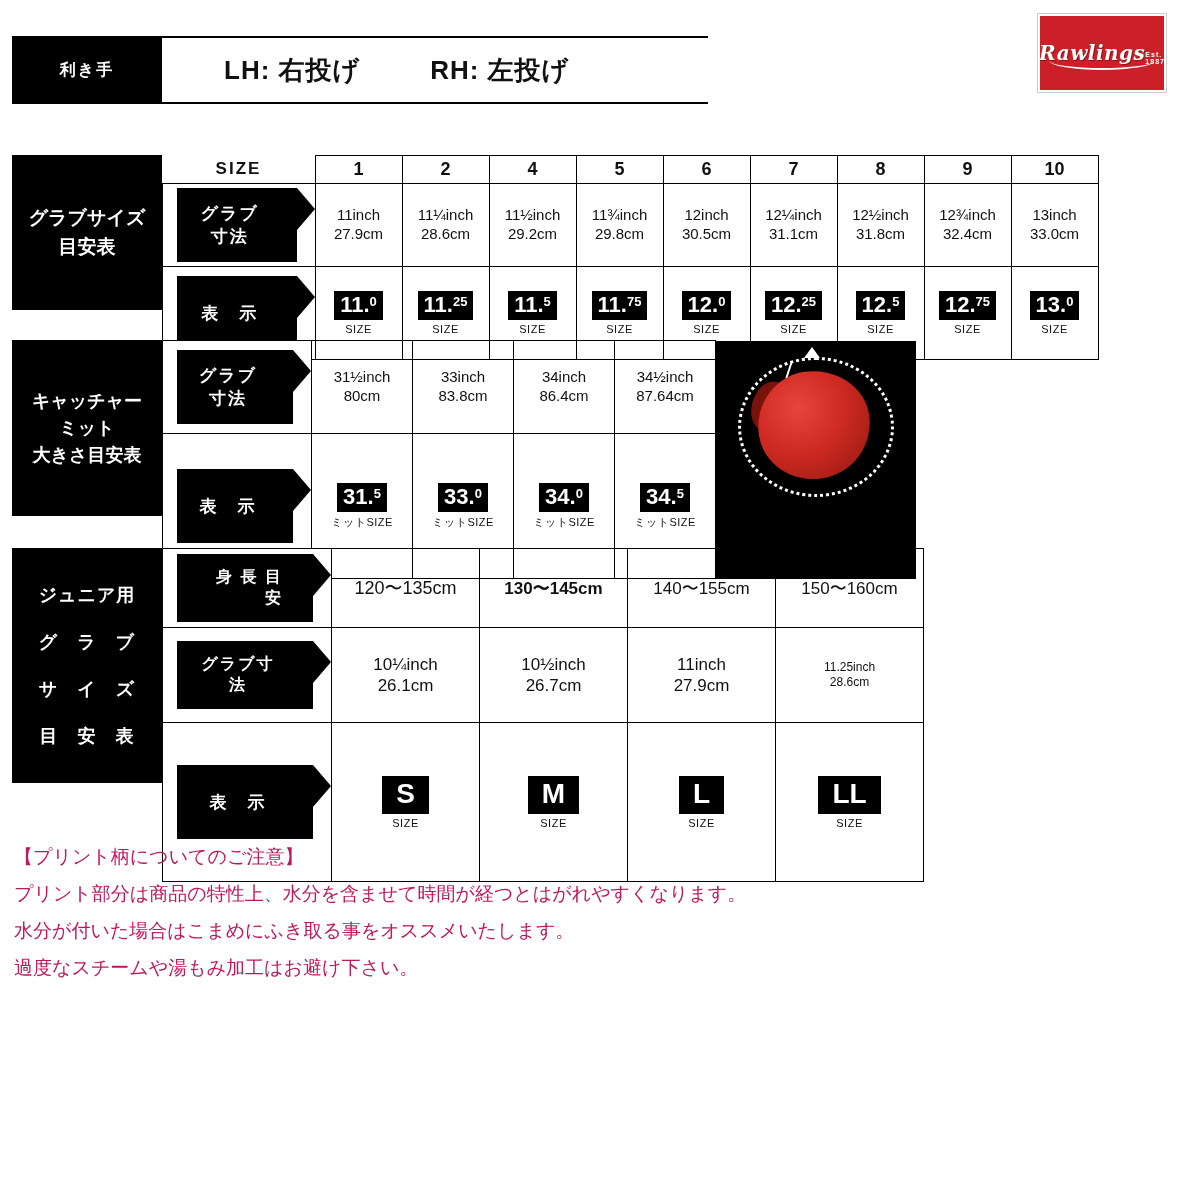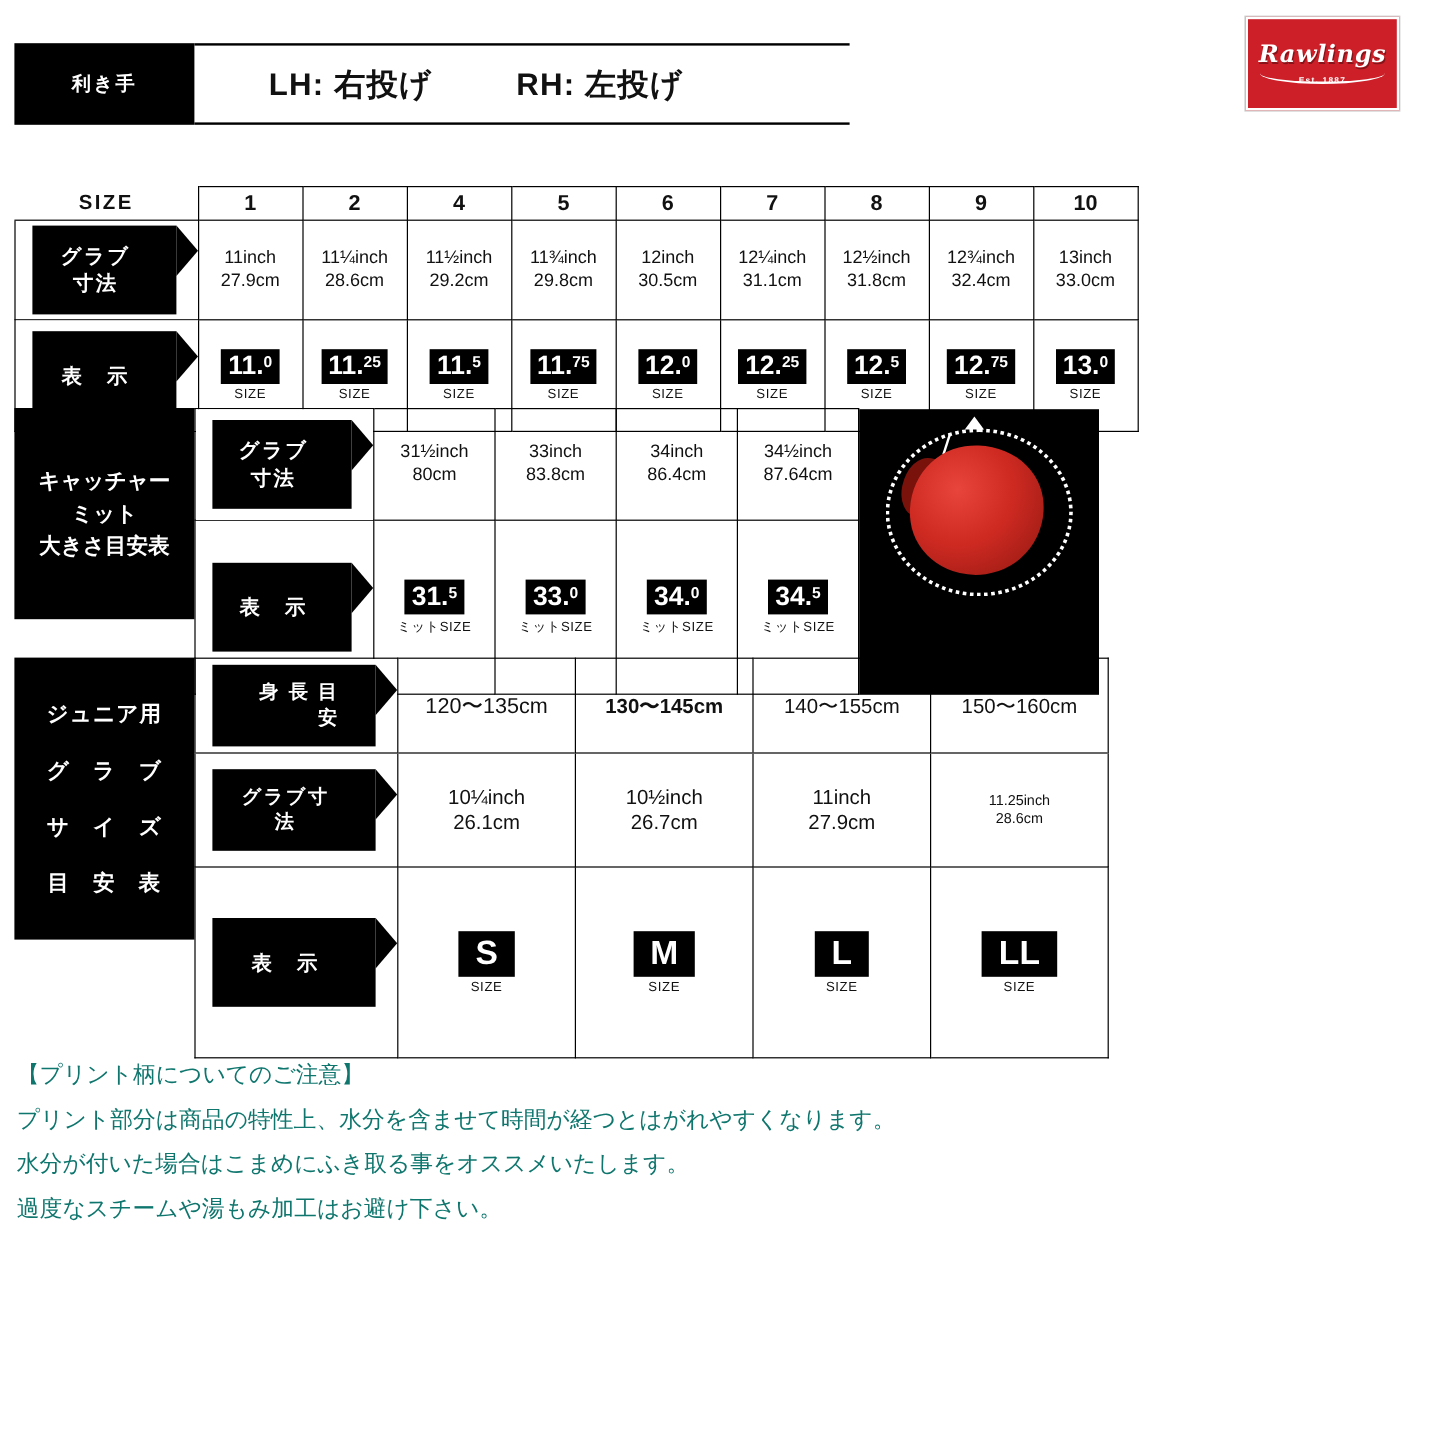--- a/index.html
+++ b/index.html
@@ -20,21 +20,21 @@
   .logo {
     position: absolute;
     top: 14px;
     left: 1038px;
     width: 124px;
     height: 74px;
     background: #cc1f28;
     border: 2px solid #ffffff;
     box-shadow: 0 0 0 1px #cccccc;
     display: flex;
-    flex-direction: column;
+    flex-direction: row;
     align-items: center;
     justify-content: center;
     color: #ffffff;
   }
   .logo-word {
     font-family: "DejaVu Serif", serif;
     font-style: italic;
     font-weight: bold;
     font-size: 20px;
     letter-spacing: 0.5px;
@@ -234,42 +234,45 @@
   .dash-sep { border-bottom: 1px dashed #000000 !important; }
 
   
   .notice {
     position: absolute;
     left: 14px;
     top: 838px;
     width: 1000px;
     font-size: 19px;
     line-height: 1.95;
-    color: #0f766e;
-    margin-top: 40px;
+    color: #be185d;
   }
 </style>
 </head>
 <body>
 
 <div class="logo">
   <div class="logo-word">Rawlings</div>
   <div class="logo-swoosh"></div>
   <div class="logo-sub">Est. 1887</div>
 </div>
 
 <div class="hand-row">
   <div class="hand-label">利き手</div>
   <div class="hand-values">
     <span>LH: 右投げ</span>
     <span>RH: 左投げ</span>
   </div>
 </div>
 
 <div class="block" style="top:155px; left:12px;">
+  <div class="block-title" style="width:150px; height:155px; font-size:19px;">
+    <div>グラブサイズ</div>
+    <div>目安表</div>
+  </div>
 
   <table class="grid">
     <tbody>
         <tr>
       <td style="width:148px; border:none; border-right:1px solid #000; border-bottom:1px solid #000; font-weight:bold; font-size:17px; letter-spacing:2px;">SIZE</td>
       <td style="width:82px; font-weight:bold; font-size:18px;">1</td>
       <td style="width:82px; font-weight:bold; font-size:18px;">2</td>
       <td style="width:82px; font-weight:bold; font-size:18px;">4</td>
       <td style="width:82px; font-weight:bold; font-size:18px;">5</td>
       <td style="width:82px; font-weight:bold; font-size:18px;">6</td>

